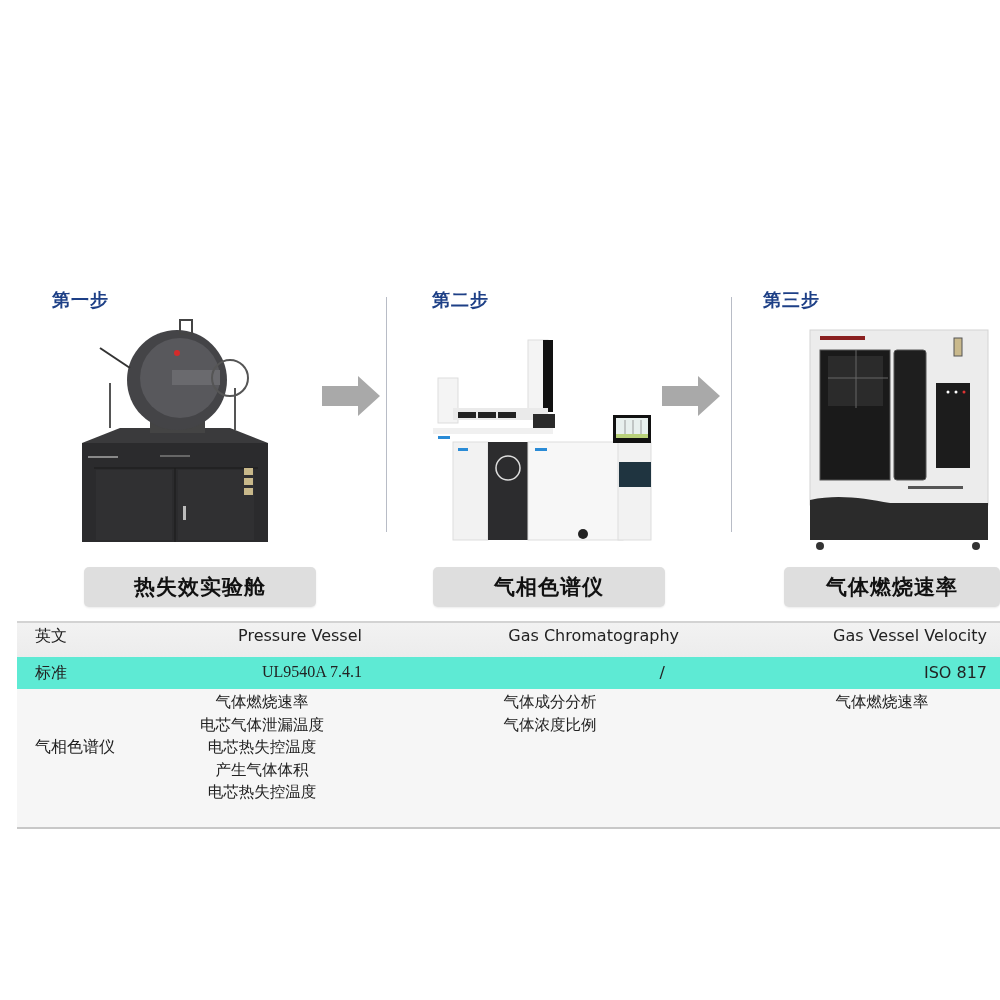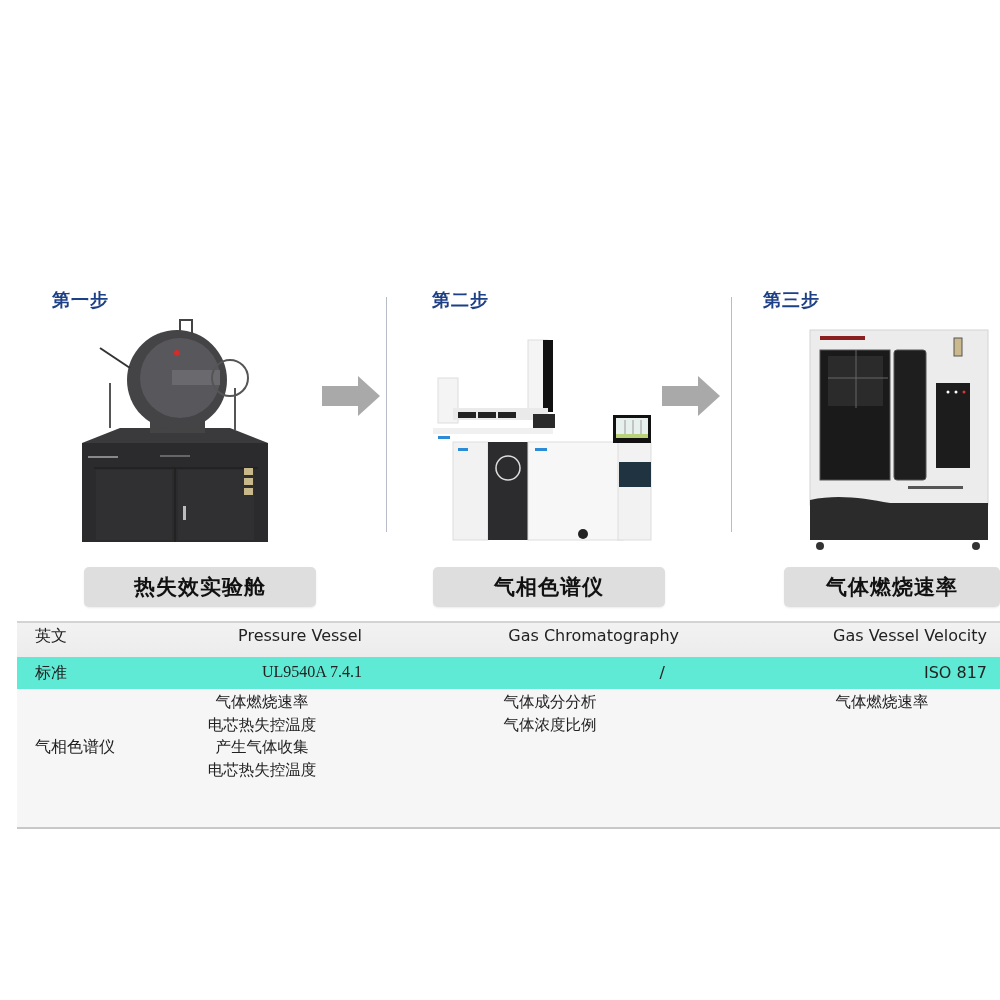--- a/index.html
+++ b/index.html
@@ -143,22 +143,23 @@
   <div class="trow row-std">
     <span class="rowlabel" style="top:6px;">标准</span>
     <span class="cell" style="left:145px;width:200px;top:6px;font-family:Liberation Serif, serif;">UL9540A 7.4.1</span>
     <span class="cell" style="left:418px;width:230px;top:6px;">/</span>
     <span class="cell" style="left:760px;width:210px;top:6px;">ISO 817</span>
   </div>
   <div class="trow row-func">
     <span class="rowlabel" style="top:48px;">气相色谱仪</span>
     <div class="func-list" style="left:145px;width:200px;top:2px;">
       <div>气体燃烧速率</div>
+      <div>电芯气体泄漏温度</div>
       <div>电芯热失控温度</div>
-      <div>产生气体收集</div>
+      <div>产生气体体积</div>
       <div>电芯热失控温度</div>
     </div>
     <div class="func-list" style="left:418px;width:230px;top:2px;">
       <div>气体成分分析</div>
       <div>气体浓度比例</div>
     </div>
     <div class="func-list" style="left:760px;width:210px;top:2px;">
       <div>气体燃烧速率</div>
     </div>
   </div>

